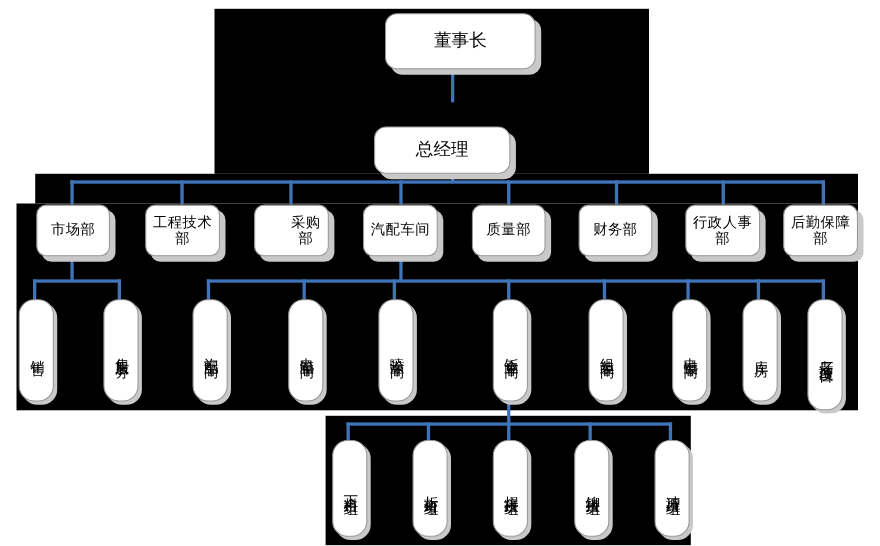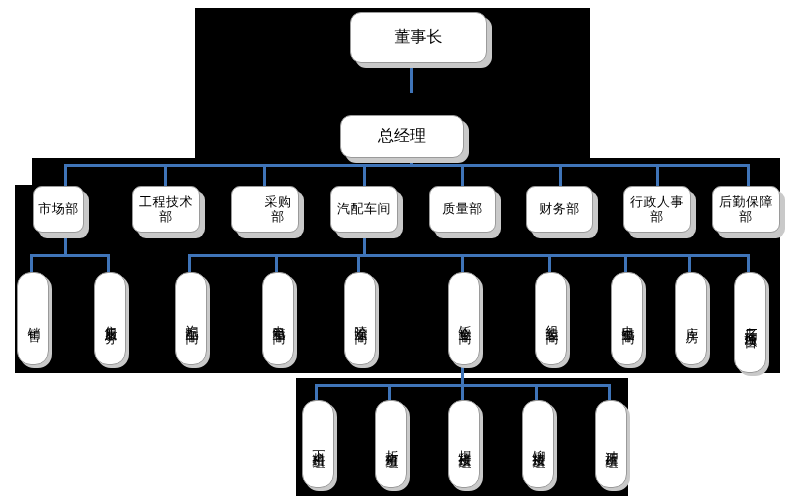--- a/index.html
+++ b/index.html
@@ -115,21 +115,21 @@
   <div class="conn" style="left:608px; top:384px; width:3px; height:16px;"></div>
 
   <div class="node top" style="left:350px; top:12px; width:137px; height:51px;align-items:center;">
     <span class="lbl">董事长</span>
   </div>
 
   <div class="node top" style="left:340px; top:93px; width:124px; height:43px;margin-top:22px;">
     <span class="lbl">总经理</span>
   </div>
 
-  <div class="node h" style="left:33px; top:186px; width:51px; height:47px;">
+  <div class="node h" style="left:33px; top:186px; width:67px; height:47px;">
     <span class="lbl">市场部</span>
   </div>
   <div class="node h" style="left:132px; top:186px; width:68px; height:47px;">
     <span class="lbl">工程技术部</span>
   </div>
   <div class="node h" style="left:231px; top:186px; width:68px; height:47px;padding-left:29px;">
     <span class="lbl">采购部</span>
   </div>
   <div class="node h" style="left:330px; top:186px; width:68px; height:47px;">
     <span class="lbl">汽配车间</span>

